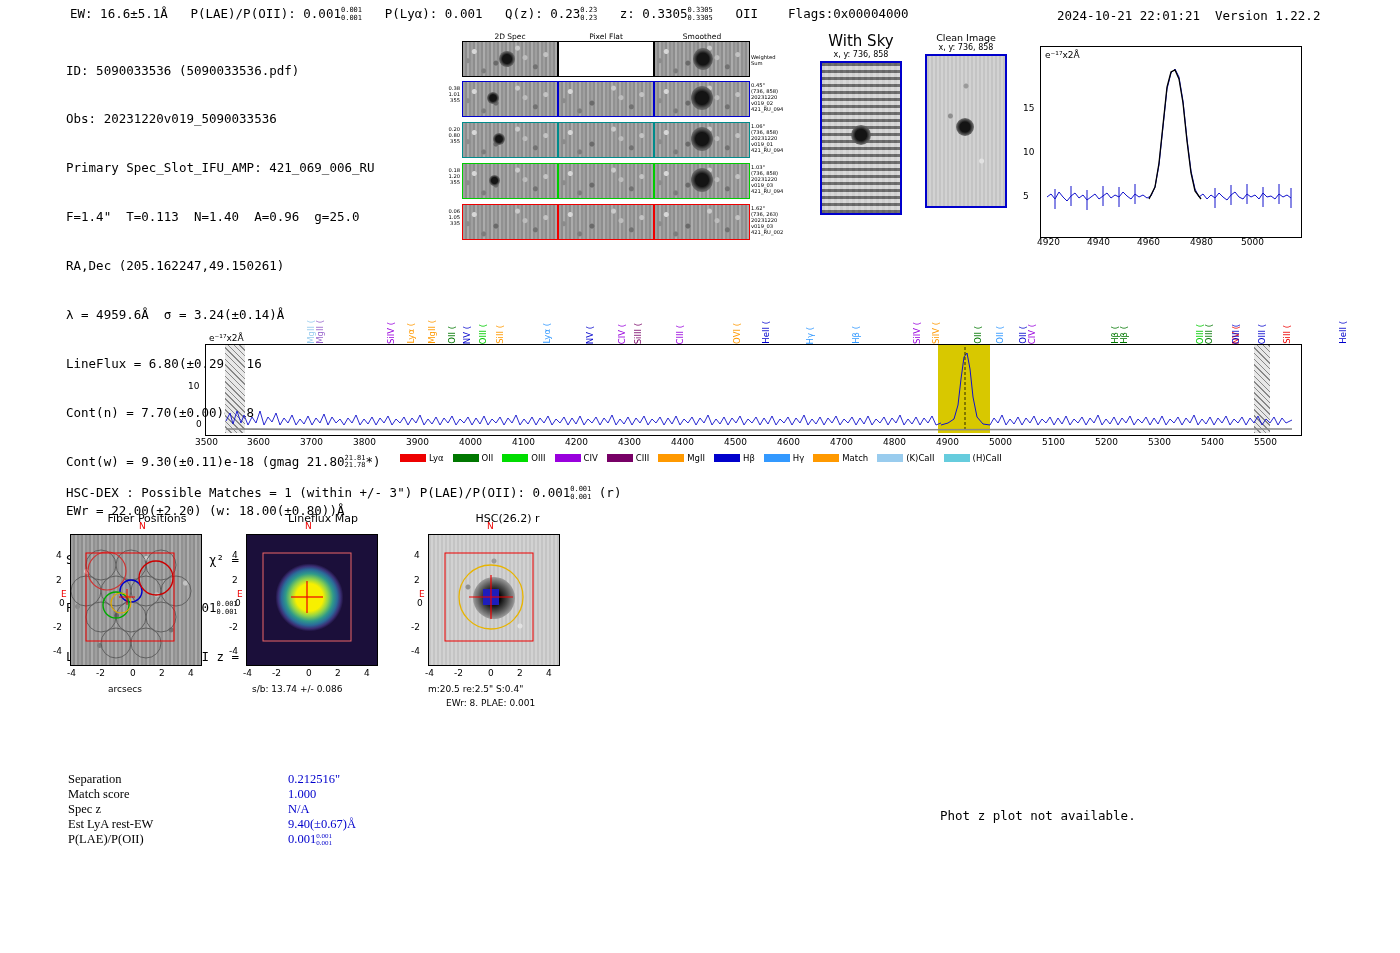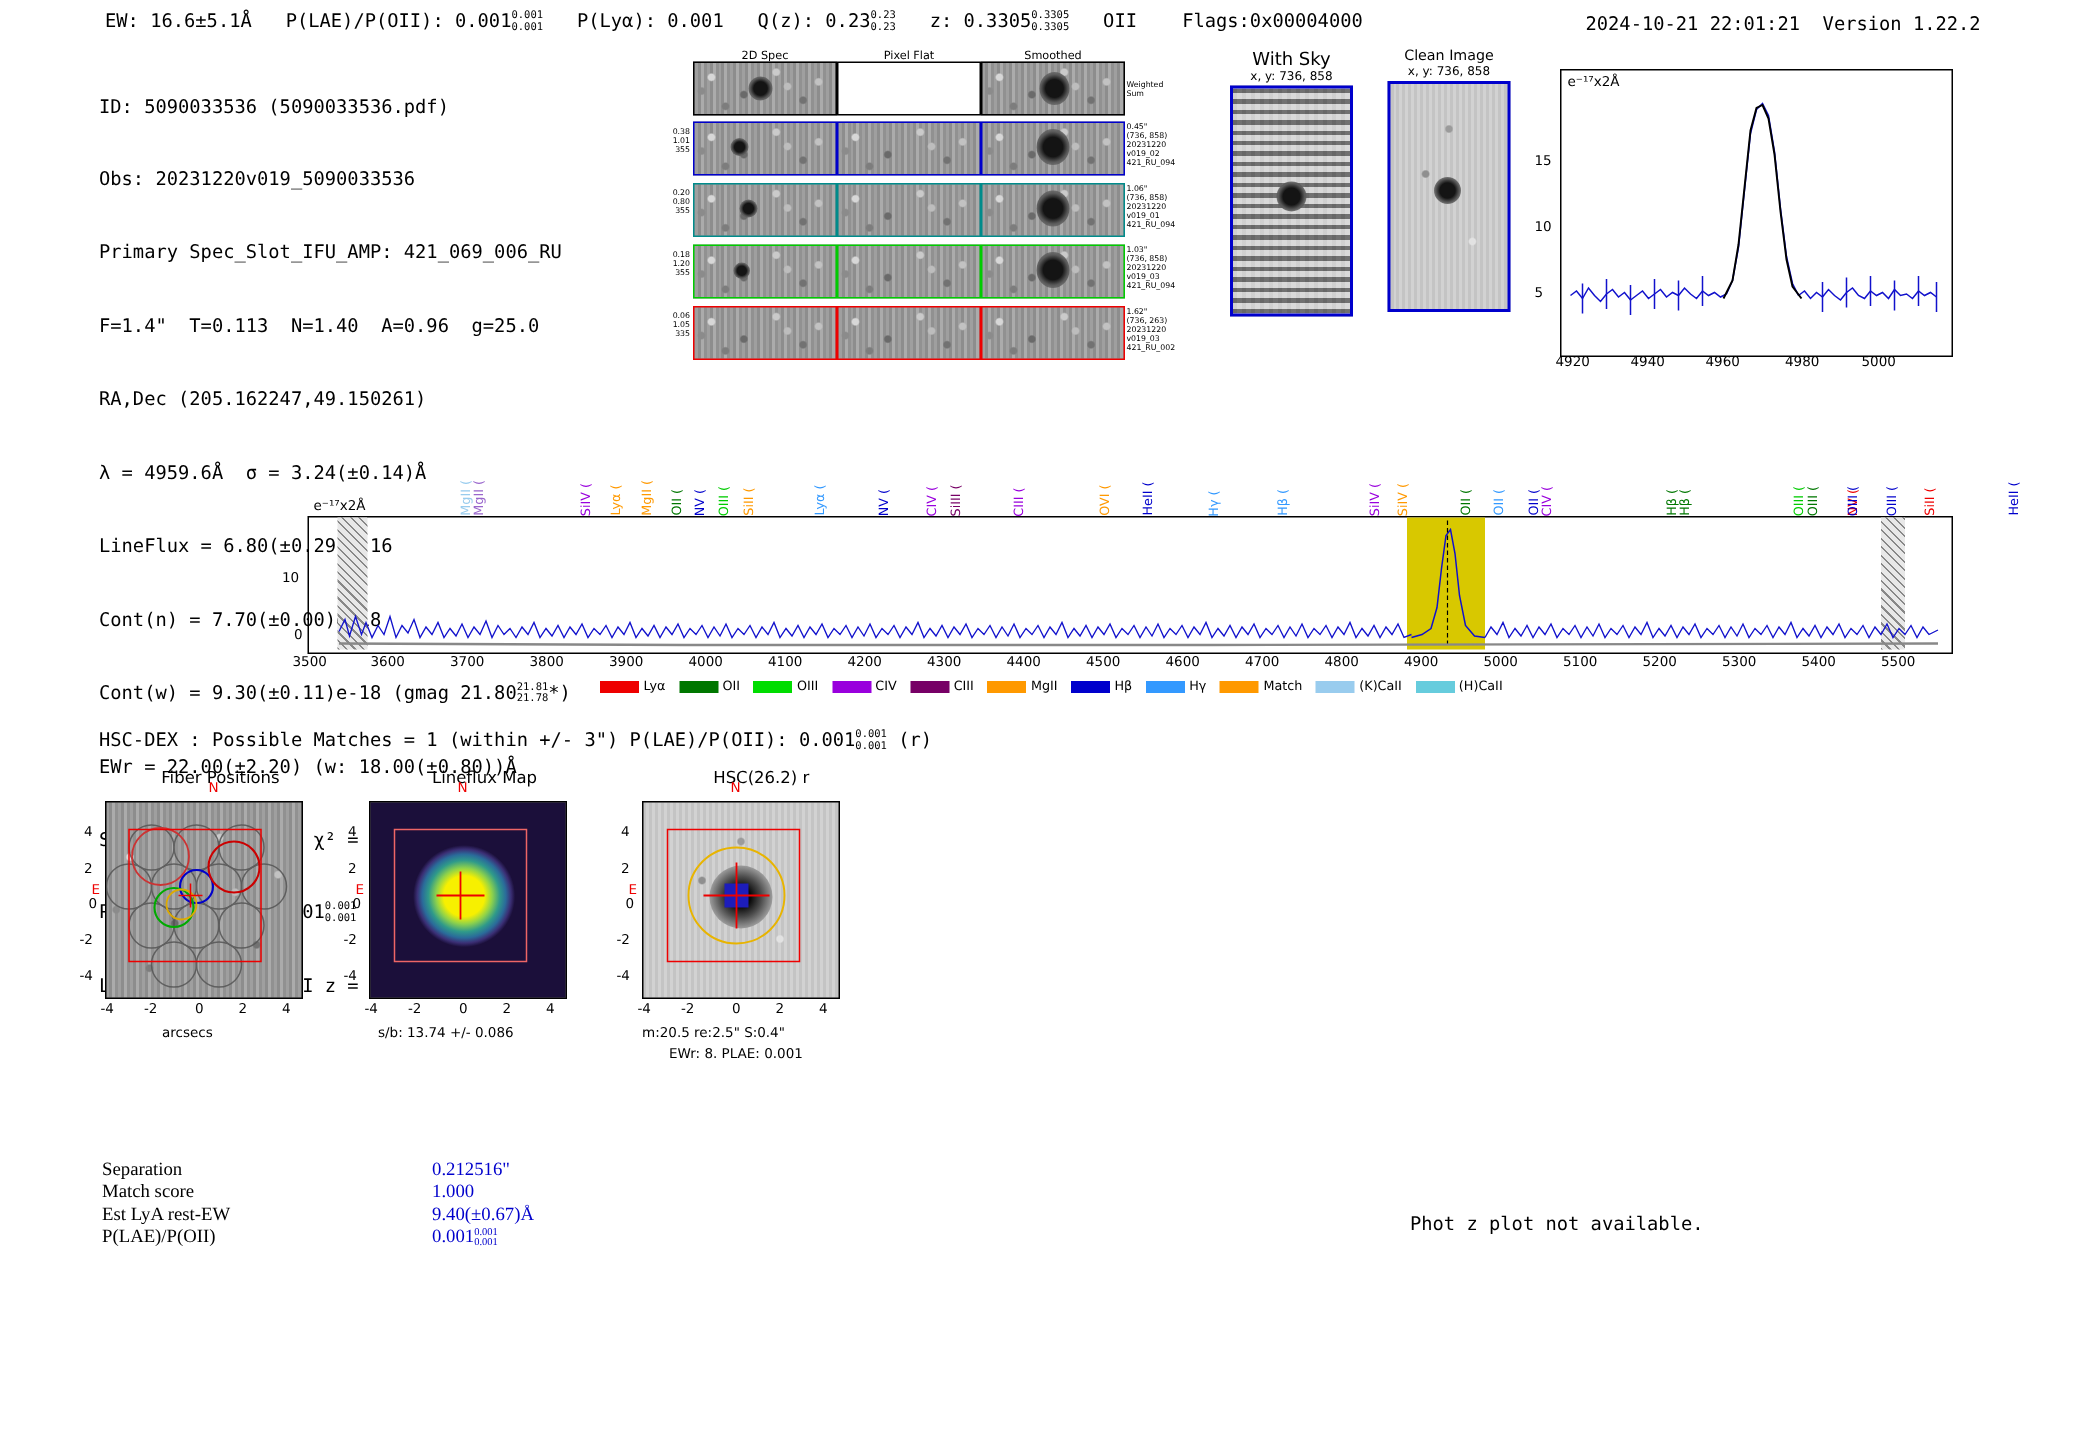--- a/index.html
+++ b/index.html
@@ -177,21 +177,21 @@
     <div class="abs noise" style="left:192px;top:0px;width:94px;height:34px;border:1px solid #ee0000;"></div>
     <div class="abs tinytxt" style="left:289px;top:1px;">1.62"
 (736, 263)
 20231220
 v019_03
 421_RU_002</div>
   </div>
 </div>
 
 <div class="abs" style="left:820px;top:32px;width:82px;">
-  <div class="ptitle" style="font-size:12px;">With Sky</div>
+  <div class="ptitle" style="font-size:15px;">With Sky</div>
   <div class="ptitle" style="font-size:8px;">x, y: 736, 858</div>
   <div class="fiberim" style="margin-top:2px;width:78px;height:150px;border:2px solid #0000cc;position:relative;">
     <div class="blob" style="left:29px;top:62px;width:20px;height:20px;"></div>
   </div>
 </div>
 
 <div class="abs" style="left:925px;top:32px;width:82px;">
   <div class="ptitle" style="font-size:9.5px;">Clean Image</div>
   <div class="ptitle" style="font-size:8px;">x, y: 736, 858</div>
   <div class="cleanim" style="margin-top:2px;width:78px;height:150px;border:2px solid #0000cc;position:relative;">
@@ -463,20 +463,24 @@
   <tbody>
     <tr>
         <td style="width:220px;">Separation</td>
         <td class="valcol">0.212516"</td>
       </tr>
     <tr>
         <td>Match score</td>
         <td class="valcol">1.000</td>
       </tr>
     <tr>
+        <td>Spec z</td>
+        <td class="valcol">N/A</td>
+      </tr>
+    <tr>
         <td>Est LyA rest-EW</td>
         <td class="valcol">9.40(±0.67)Å</td>
       </tr>
     <tr>
         <td>P(LAE)/P(OII)</td>
       <td class="valcol" style="white-space:nowrap;">
         <span>0.001</span><span class="frac" style="color:#0000cc;"><span>0.001</span><br><span>0.001</span></span>
       </td>
       </tr>
   </tbody>

